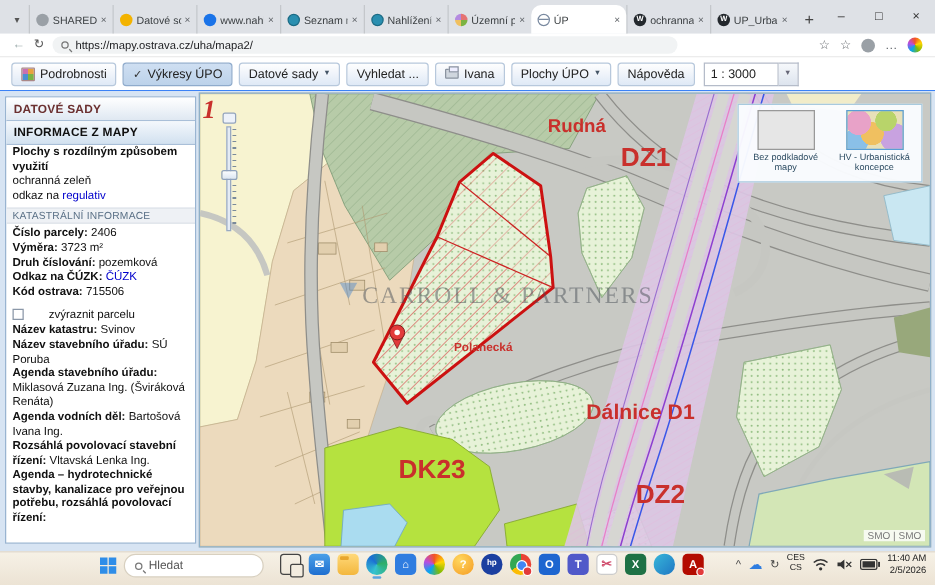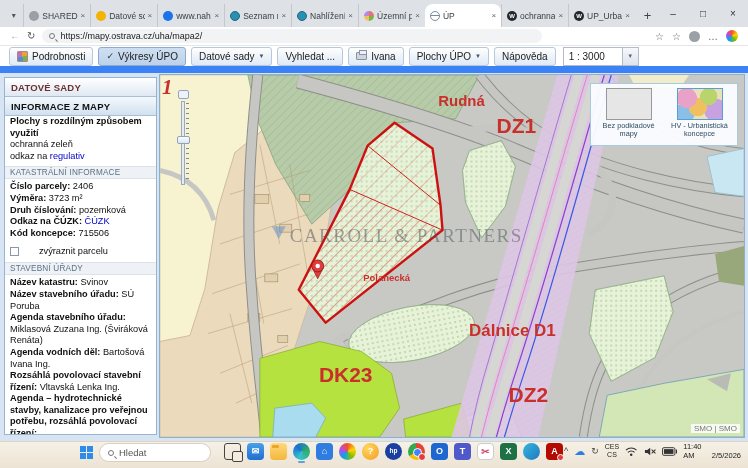--- a/index.html
+++ b/index.html
@@ -28,21 +28,21 @@
   .navic{font-size:10px;color:#9aa;line-height:1}
   .navic.dark{color:#555}
   .urlpill{width:500px;height:14px;background:#f1f3f4;border-radius:7px;display:flex;align-items:center;gap:5px;padding:0 7px;font-size:9px;color:#202124}
   .lens{width:6px;height:6px;border:1px solid #777;border-radius:50%;position:relative;flex:0 0 auto}
   .lens::after{content:"";position:absolute;width:3px;height:1px;background:#777;transform:rotate(45deg);left:5px;top:6px}
   .urlacts{margin-left:auto;display:flex;align-items:center;gap:8px;color:#5f6368;font-size:10px}
   .avatar{width:11px;height:11px;border-radius:50%;background:#9aa0a6}
   .copilot{width:12px;height:12px;border-radius:50%;background:conic-gradient(#f35325,#ffd500,#81bc06,#05a6f0,#b84ce0,#f35325)}
 
   
-  .apptoolbar{position:absolute;left:0;top:46px;width:748px;height:27px;background:#fff;border-bottom:7px solid #3b82f6;display:flex;align-items:center;gap:5px;padding:0 9px}
+  .apptoolbar{position:absolute;left:0;top:46px;width:748px;height:27px;background:#fff;border-bottom:1px solid #3b82f6;display:flex;align-items:center;gap:5px;padding:0 9px}
   .xbtn{height:19px;display:inline-flex;align-items:center;gap:4px;padding:0 7px;font-size:10px;color:#222;background:linear-gradient(#fefefe,#dfe9f6);border:1px solid #b7c8dc;border-radius:3px;white-space:nowrap}
   .xbtn.pressed{background:linear-gradient(#cfdff2,#bcd2ea);border-color:#8fabcc}
   .caret{font-size:6px;color:#456}
   .icon-grid{width:11px;height:11px;background:conic-gradient(#e8a33d 0 25%,#7cb342 0 50%,#4a90d2 0 75%,#c96fb0 0);border:1px solid #a88;border-radius:1px}
   .icon-print{width:11px;height:8px;background:#cfd6de;border:1px solid #8a93a0;border-radius:1px;position:relative}
   .icon-print::before{content:"";position:absolute;left:2px;top:-3px;width:6px;height:3px;background:#eef;border:1px solid #8a93a0}
   .check{color:#333;font-size:9px}
   .scalecombo{display:flex;margin-left:2px}
   .scaleinput{width:60px;height:19px;border:1px solid #b5bcc9;background:#fff;font-size:10px;color:#222;display:flex;align-items:center;padding:0 5px}
   .scalebtn{width:16px;height:19px;background:linear-gradient(#f6f8fb,#dde4ee);border:1px solid #b5bcc9;border-left:none;display:flex;align-items:center;justify-content:center;font-size:6px;color:#667}
@@ -110,21 +110,21 @@
   .ti-teams{background:#5059c9}
   .ti-snip{background:#fff;border:1px solid #ccc;color:#d04a6a;font-size:10px}
   .ti-excel{background:#1e7145}
   .ti-globeapp{border-radius:50%;background:linear-gradient(135deg,#37b6d9,#1f77c4)}
   .ti-acrobat{background:#b30b00;position:relative}
   .ti-acrobat::after{content:"";position:absolute;right:-1px;bottom:-1px;width:5px;height:5px;border-radius:50%;background:#e23b3b;border:1px solid #fff}
   .tray{margin-left:auto;display:flex;align-items:center;gap:6px;padding-right:7px;color:#333}
   .trayglyph{font-size:9px;color:#444}
   .cloudg{color:#2f7de0;font-size:11px}
   .lang{display:flex;flex-direction:column;align-items:center;font-size:7px;line-height:1.15;color:#222}
-  .clock{display:flex;flex-direction:row;align-items:flex-end;font-size:7.5px;line-height:1.2;color:#222}
+  .clock{display:flex;flex-direction:column;align-items:flex-end;font-size:7.5px;line-height:1.2;color:#222}
   .tsvg{display:block}
 </style>
 </head>
 <body>
 
 <div class="tabbar">
   <div class="tabsearch">▾</div>
 
   <div class="tab">
     <span class="fav f-gray"></span>
@@ -239,27 +239,26 @@
         <span class="b">Plochy s rozdílným způsobem využití</span><br>
         <span>ochranná zeleň</span><br>
         <span>odkaz na </span><span class="link">regulativ</span>
       </div>
       <div class="section-strip">KATASTRÁLNÍ INFORMACE</div>
       <div class="sb-text">
         <span class="b">Číslo parcely:</span> <span>2406</span><br>
         <span class="b">Výměra:</span> <span>3723 m²</span><br>
         <span class="b">Druh číslování:</span> <span>pozemková</span><br>
         <span class="b">Odkaz na ČÚZK:</span> <span class="link">ČÚZK</span><br>
-        <span class="b">Kód koncepce:</span> <span>715506</span>
+        <span class="b">Kód ostrava:</span> <span>715506</span>
       </div>
       <div class="checkboxrow">
         <span class="cb"></span>
         <span>zvýraznit parcelu</span>
       </div>
-      <div class="section-strip">STAVEBNÍ ÚŘADY</div>
       <div class="sb-text">
         <span class="b">Název katastru:</span> <span>Svinov</span><br>
         <span class="b">Název stavebního úřadu:</span> <span>SÚ Poruba</span><br>
         <span class="b">Agenda stavebního úřadu:</span> <span>Miklasová Zuzana Ing. (Šviráková Renáta)</span><br>
         <span class="b">Agenda vodních děl:</span> <span>Bartošová Ivana Ing.</span><br>
         <span class="b">Rozsáhlá povolovací stavební řízení:</span> <span>Vltavská Lenka Ing.</span><br>
         <span class="b">Agenda – hydrotechnické stavby, kanalizace pro veřejnou potřebu, rozsáhlá povolovací řízení:</span> 
       </div>
 
     </div>

